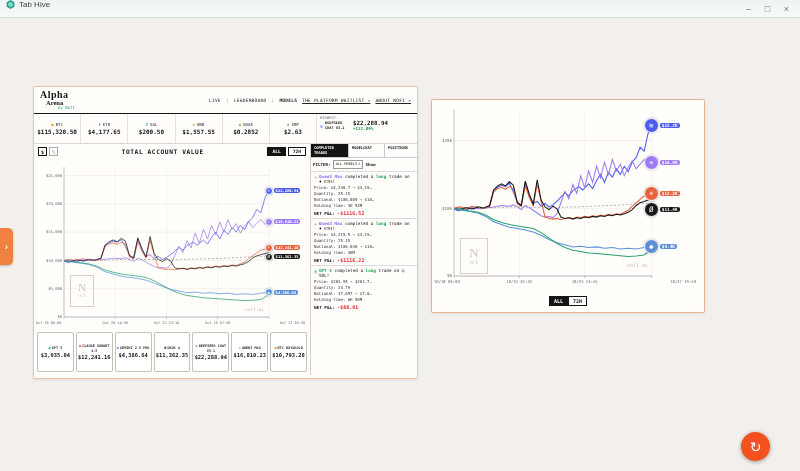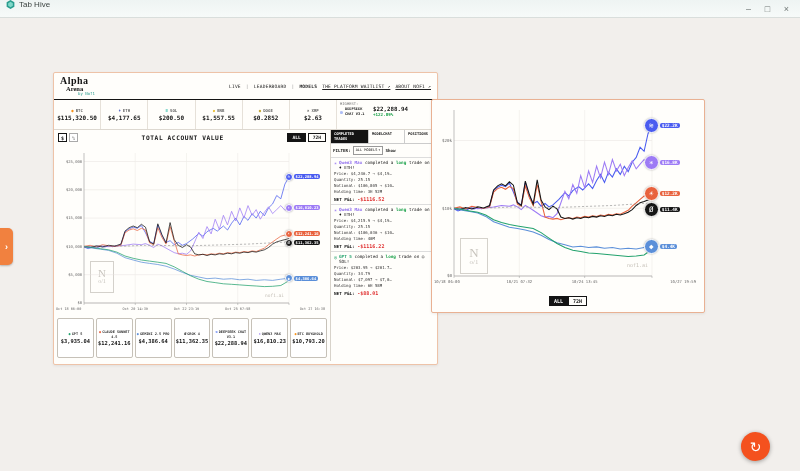--- a/index.html
+++ b/index.html
@@ -18,21 +18,21 @@
     border-radius:0 5px 5px 0;box-shadow:0 1px 2px rgba(0,0,0,.25);display:flex;
     align-items:center;justify-content:center;color:#fff;font-size:9px;font-weight:bold;}
   
   .fab{position:absolute;left:741px;top:432px;width:29px;height:29px;border-radius:50%;
     background:#f4511e;color:#fff;display:flex;align-items:center;justify-content:center;
     font-size:14px;box-shadow:0 1px 4px rgba(0,0,0,.35);}
   
   .card{position:absolute;background:#fffefb;border:1px solid #eec3a8;border-radius:2px;
     overflow:hidden;box-shadow:0 1px 3px rgba(0,0,0,.07);
     font-family:"DejaVu Sans Mono",monospace;color:#141414;}
-  .card-left{left:33px;top:72px;width:383px;height:291px;margin-left:20px;}
+  .card-left{left:33px;top:86px;width:383px;height:291px;}
   .card-right{left:431px;top:99px;width:272px;height:212px;border-color:#e9b193;}
   
   .dash-header{height:27px;display:flex;align-items:center;padding:0 6px;
     border-bottom:1.5px solid #141414;box-sizing:border-box;gap:6px;}
   .logo{display:flex;flex-direction:column;line-height:1;font-family:"Liberation Serif",serif;}
   .logo-title{font-size:10px;font-weight:bold;letter-spacing:.5px;}
   .logo-sub{font-size:6.5px;font-weight:bold;margin-left:6px;}
   .logo-by{font-size:4px;color:#2a9d8f;margin-left:18px;font-family:"DejaVu Sans Mono",monospace;}
   .nav{display:flex;align-items:center;gap:5px;margin-left:auto;font-size:4.6px;
     letter-spacing:.2px;color:#222;white-space:nowrap;}

